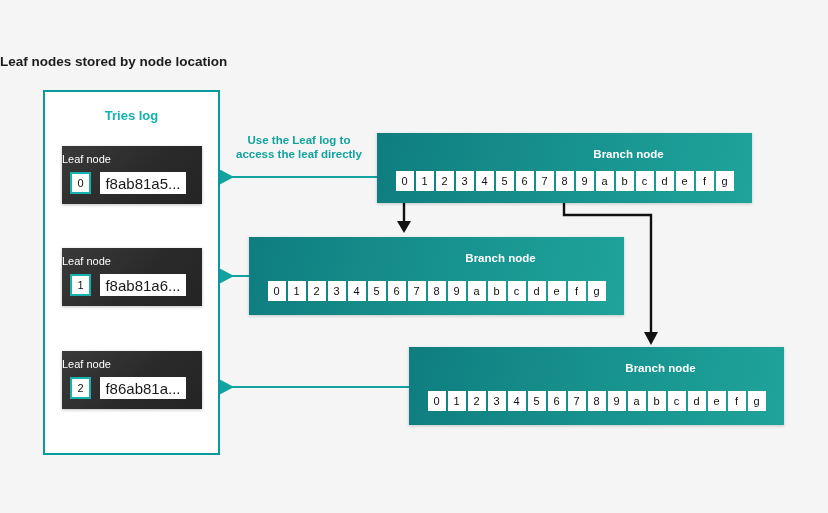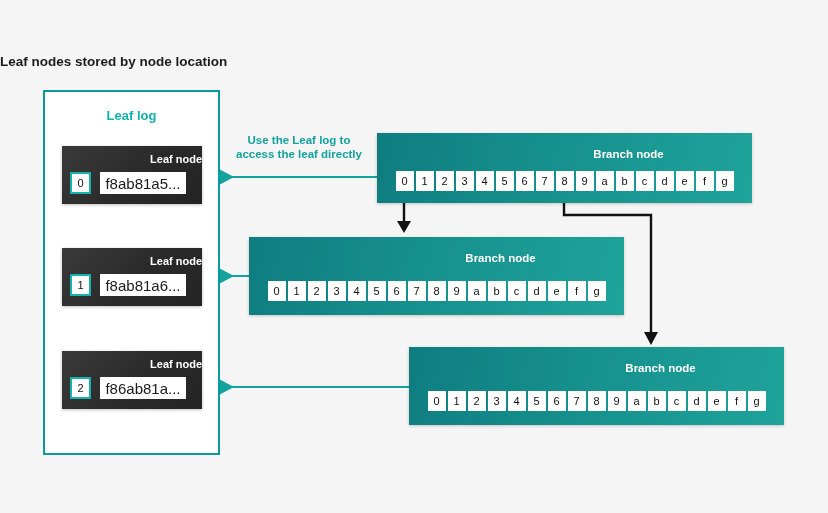--- a/index.html
+++ b/index.html
@@ -32,22 +32,22 @@
     font-size:13px;font-weight:bold;color:#12b2ad;
   }
 
   
   .leaf{
     position:absolute;left:62px;width:140px;height:58px;
     background:linear-gradient(135deg,#3a3a3a 0%,#2a2a2a 55%,#242424 100%);
     box-shadow:0 1px 3px rgba(0,0,0,.25);
   }
   .leaf-title{
-    position:absolute;left:0;top:7px;width:100%;text-align:right;
-    font-size:11px;font-weight:bold;color:#ffffff;
+    position:absolute;left:0;top:7px;width:100%;text-align:left;
+    font-size:11px;font-weight:normal;color:#ffffff;
   }
   .leaf-row{
     position:absolute;left:8px;top:26px;display:flex;align-items:center;gap:9px;
   }
   .leaf-idx{
     width:21px;height:22px;background:#ffffff;border:2px solid #17b2ad;
     box-sizing:border-box;display:flex;align-items:center;justify-content:center;
     font-size:11px;color:#111;font-weight:normal;
   }
   .leaf-hash{
@@ -109,21 +109,21 @@
     <path d="M409,387 L217,387" stroke="#12a39f" stroke-width="2" fill="none" marker-end="url(#tealL)"></path>
 
     <path d="M404,188 L404,226" stroke="#111111" stroke-width="2.4" fill="none"></path>
     <path d="M397,221 L411,221 L404,233 Z" fill="#111111"></path>
 
     <path d="M564,188 L564,215 L651,215 L651,336" stroke="#111111" stroke-width="2.4" fill="none"></path>
     <path d="M644,332 L658,332 L651,345 Z" fill="#111111"></path>
   </svg>
 
   <div class="trielog">
-    <div class="trielog-title">Leaf log</div>
+    <div class="trielog-title">Tries log</div>
   </div>
 
   <div class="leaf" style="top:146px">
     <div class="leaf-title">Leaf node</div>
     <div class="leaf-row">
       <div class="leaf-idx">0</div>
       <div class="leaf-hash">f8ab81a5...</div>
     </div>
   </div>
 

